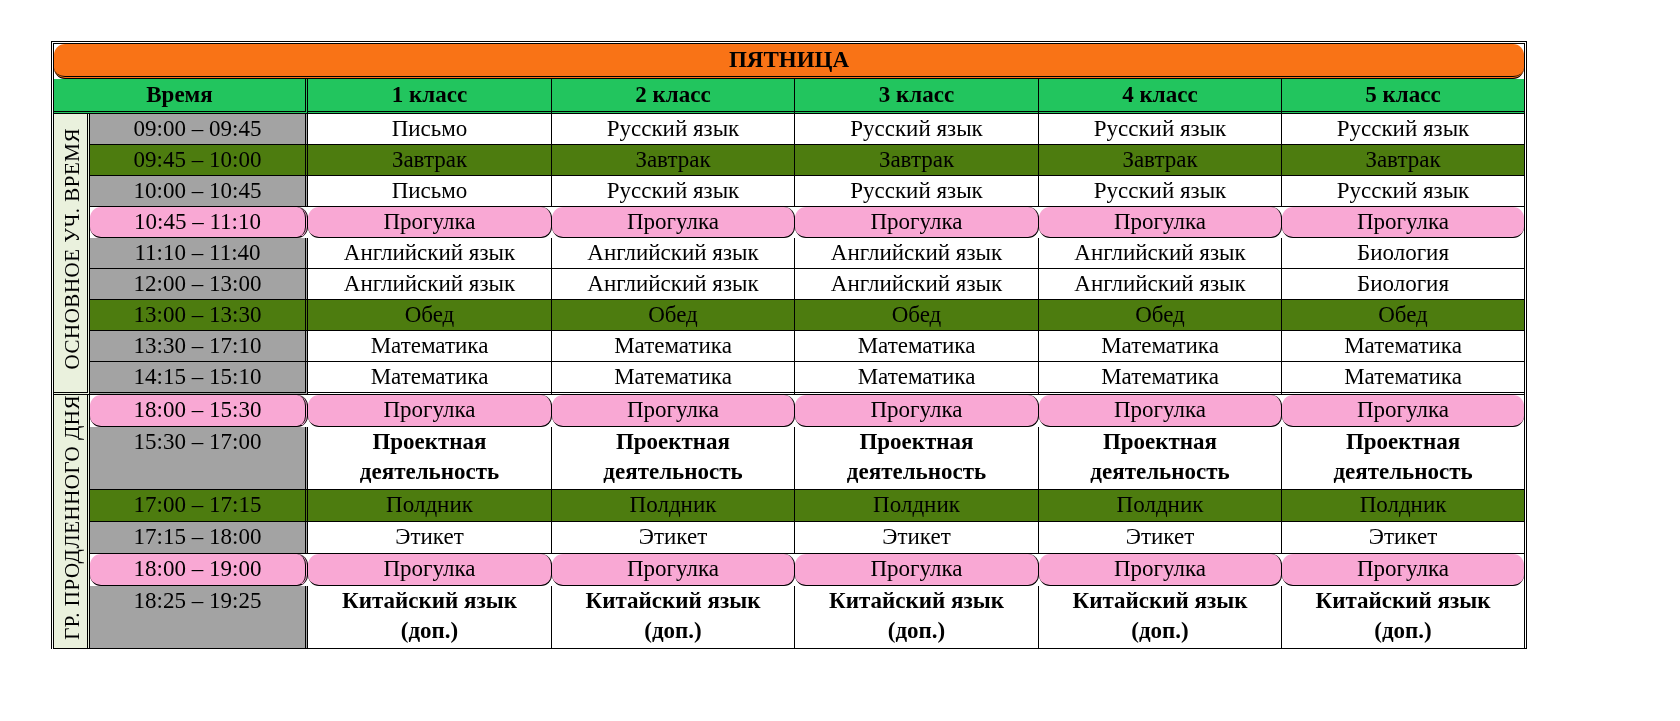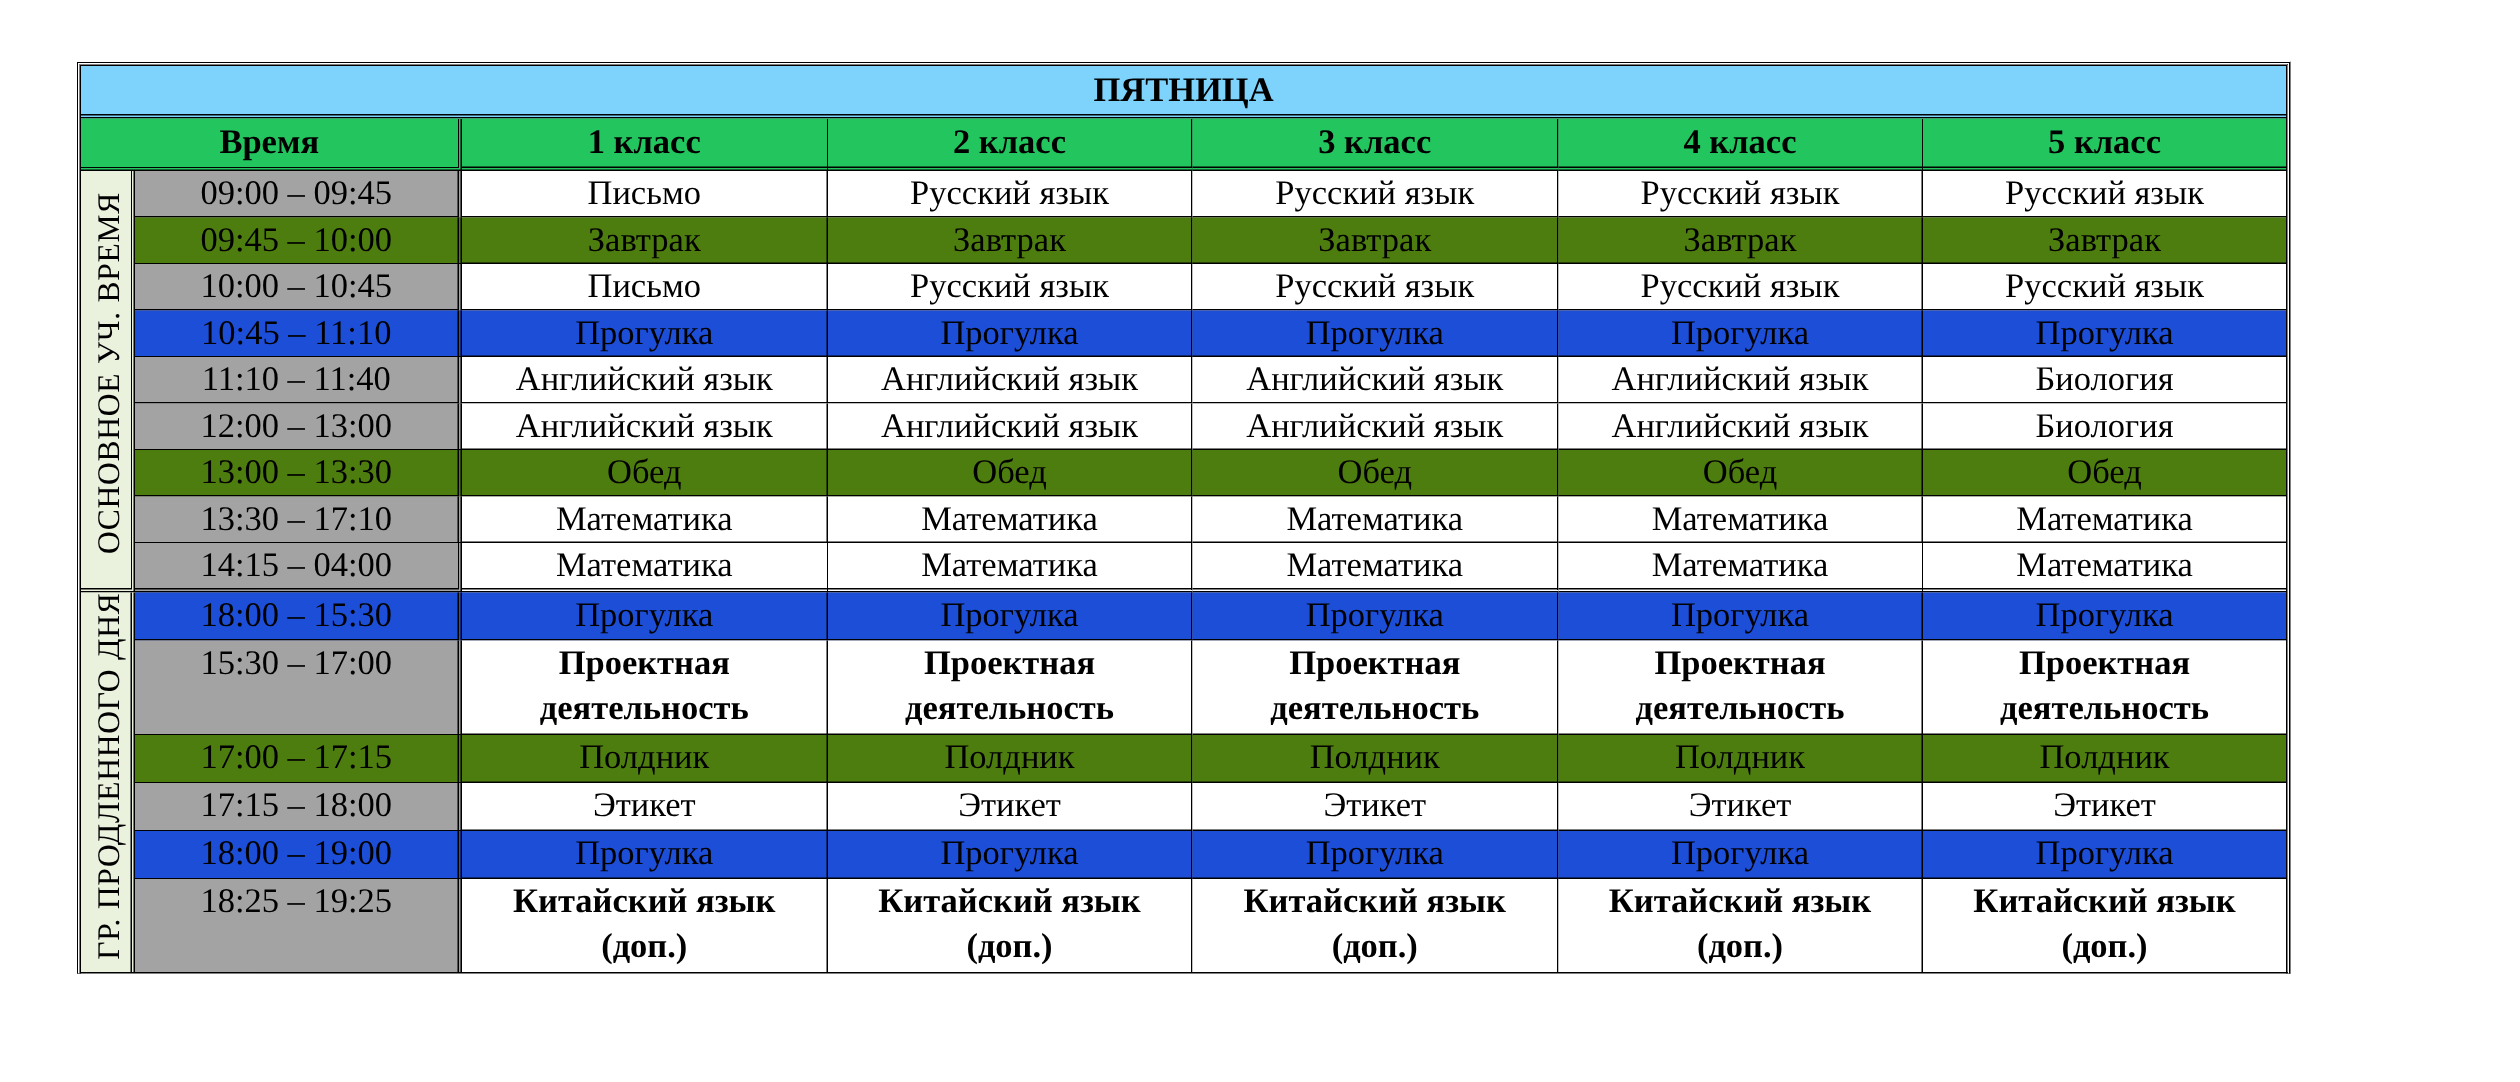--- a/index.html
+++ b/index.html
@@ -1,31 +1,31 @@
 <!DOCTYPE html>
 <html><head>
 <meta charset="utf-8">
 <style>
   html, body { margin:0; padding:0; background:#ffffff; }
   body { width:1680px; height:721px; position:relative; font-family:"Liberation Serif","DejaVu Serif",serif; color:#000; }
   .wrap { position:absolute; left:51px; top:41px; width:1476px; }
   table { border-collapse:separate; border-spacing:0; width:1476px; table-layout:fixed; border:3px double #000; border-bottom:1px solid #000; }
   td, th { padding:0; text-align:center; vertical-align:top; font-size:23px; line-height:30px; border-right:1px solid #000; border-bottom:1px solid #000; }
   tr > *:last-child { border-right:none; }
-  .title-cell { background:#7dd3fc; font-weight:bold; font-size:23px; height:30px; line-height:32px; border-bottom:3px double #000; }
+  .title-cell { background:#f97316; font-weight:bold; font-size:23px; height:30px; line-height:32px; border-bottom:3px double #000;border-radius:11px; }
   .hdr { background:#22c55e; font-weight:bold; height:30px; line-height:32px; border-bottom:3px double #000; }
   .hdr-time { border-right:3px double #000; }
   .group { background:#EAF1DD; vertical-align:middle; border-right:3px double #000; position:relative; }
   .group.g1 { border-bottom:3px double #000; }
   .group.g2 { border-bottom:none; }
   .vlabel { writing-mode:vertical-rl; transform:rotate(180deg); font-size:21px; white-space:nowrap; line-height:36px; display:inline-block; letter-spacing:0.5px; }
   .time { background:#a3a3a3; border-right:3px double #000; }
   .cell { background:#ffffff; }
   .row-meal td.cell, .row-meal td.time { background:#4d7c0f; }
-  .row-walk td.cell, .row-walk td.time { background:#1d4ed8; }
+  .row-walk td.cell, .row-walk td.time { background:#f9a8d4;border-radius:11px; }
   tr.sec-end td { border-bottom:3px double #000; }
   tr.last td { border-bottom:none; }
   .dbl { line-height:30px;font-weight:bold; }
 </style>
 </head>
 <body>
 
 <div class="wrap">
   <table>
     <colgroup>
@@ -110,21 +110,21 @@
         </tr>
         <tr class="row-lesson">
           <td class="time">13:30 – 17:10</td>
           <td class="cell">Математика</td>
           <td class="cell">Математика</td>
           <td class="cell">Математика</td>
           <td class="cell">Математика</td>
           <td class="cell">Математика</td>
         </tr>
         <tr class="row-lesson sec-end">
-          <td class="time">14:15 – 04:00</td>
+          <td class="time">14:15 – 15:10</td>
           <td class="cell">Математика</td>
           <td class="cell">Математика</td>
           <td class="cell">Математика</td>
           <td class="cell">Математика</td>
           <td class="cell">Математика</td>
         </tr>
         <tr class="row-walk">
           <td rowspan="6" class="group g2"><span class="vlabel">ГР. ПРОДЛЕННОГО ДНЯ</span></td>
           <td class="time">18:00 – 15:30</td>
           <td class="cell">Прогулка</td>

